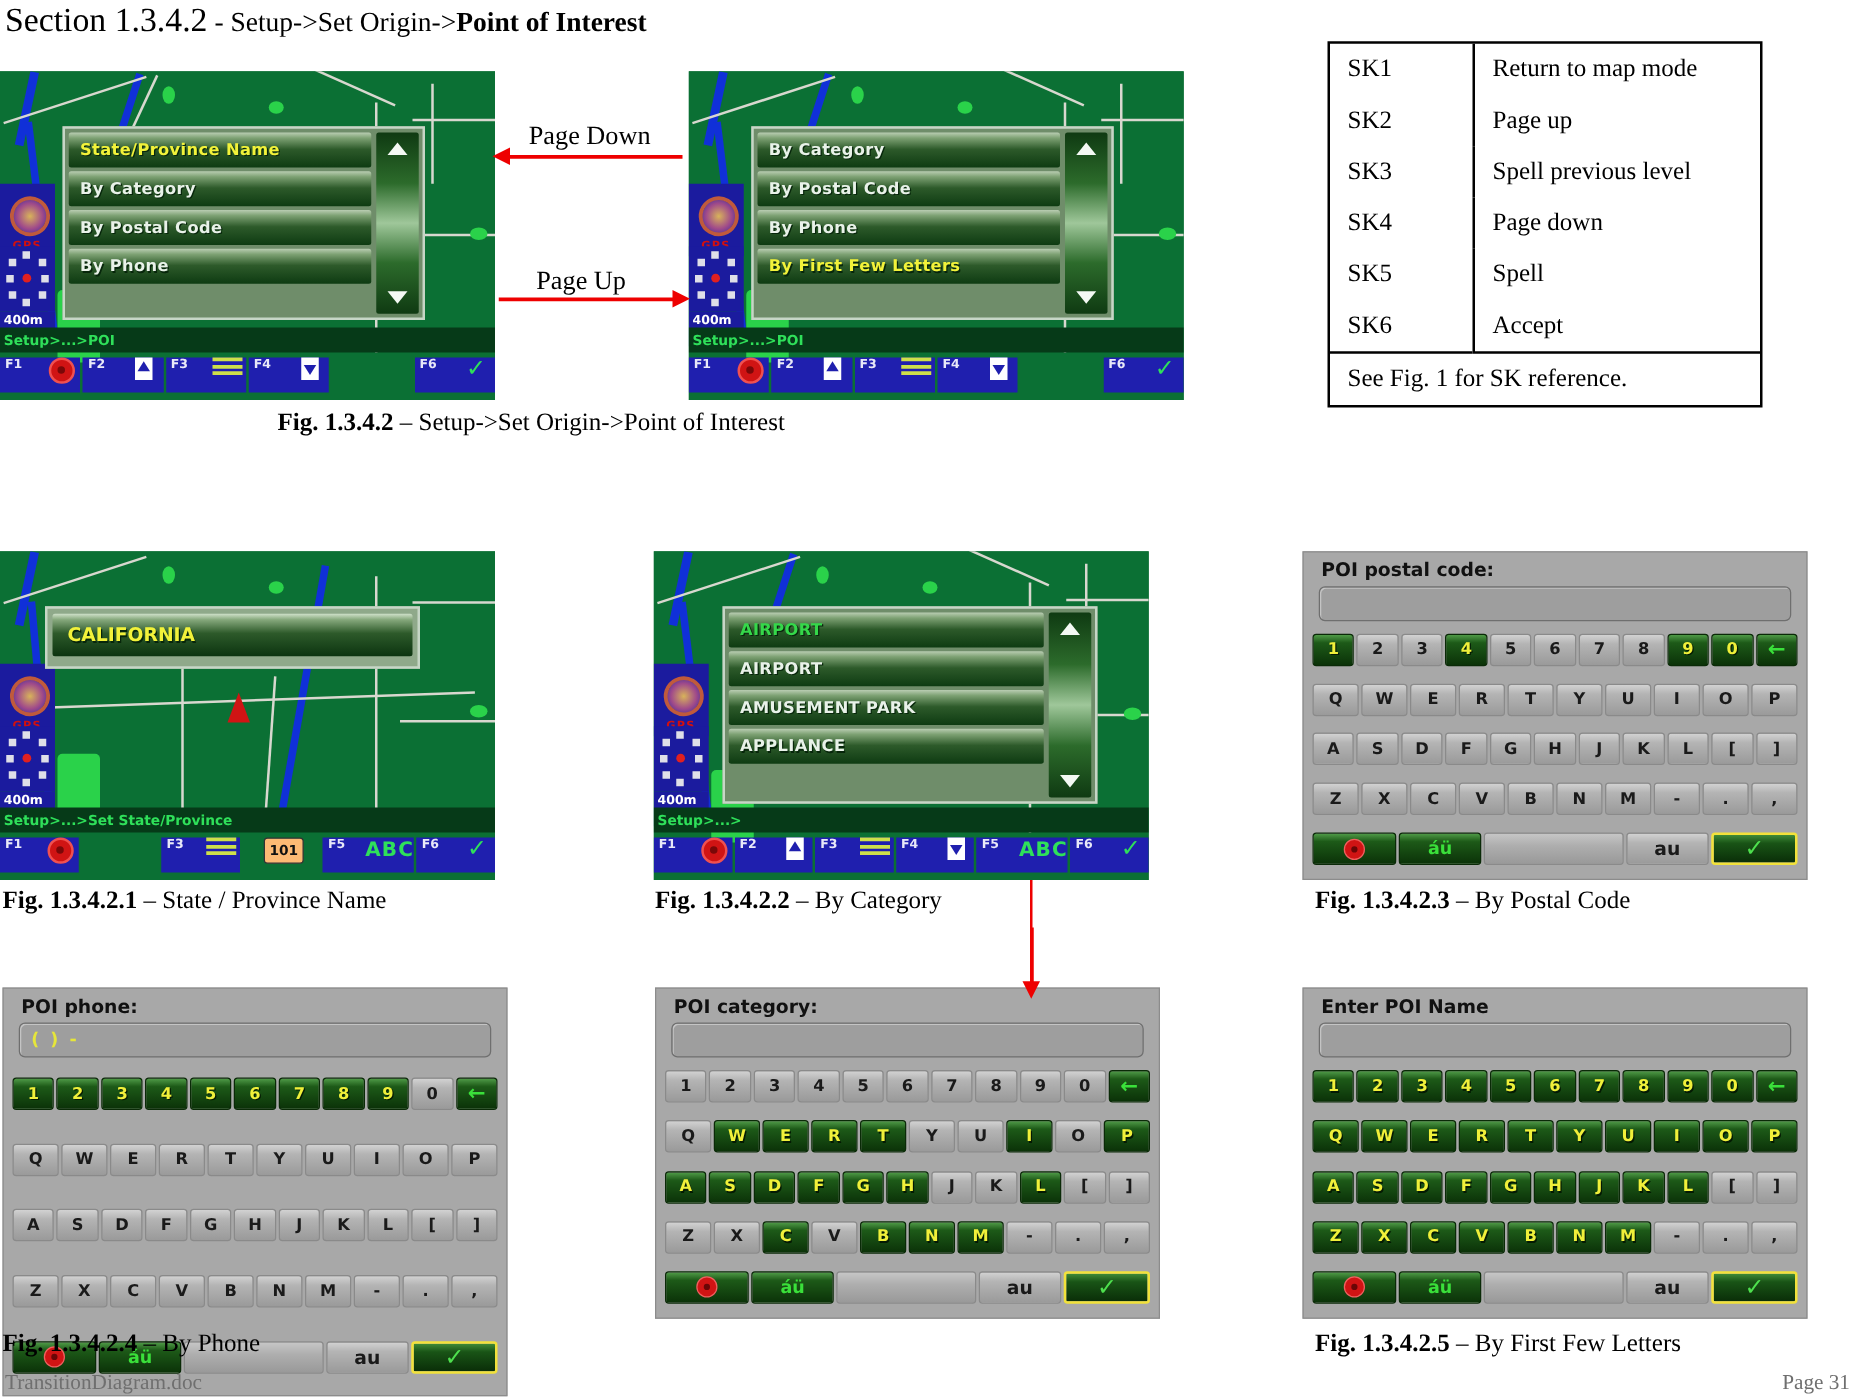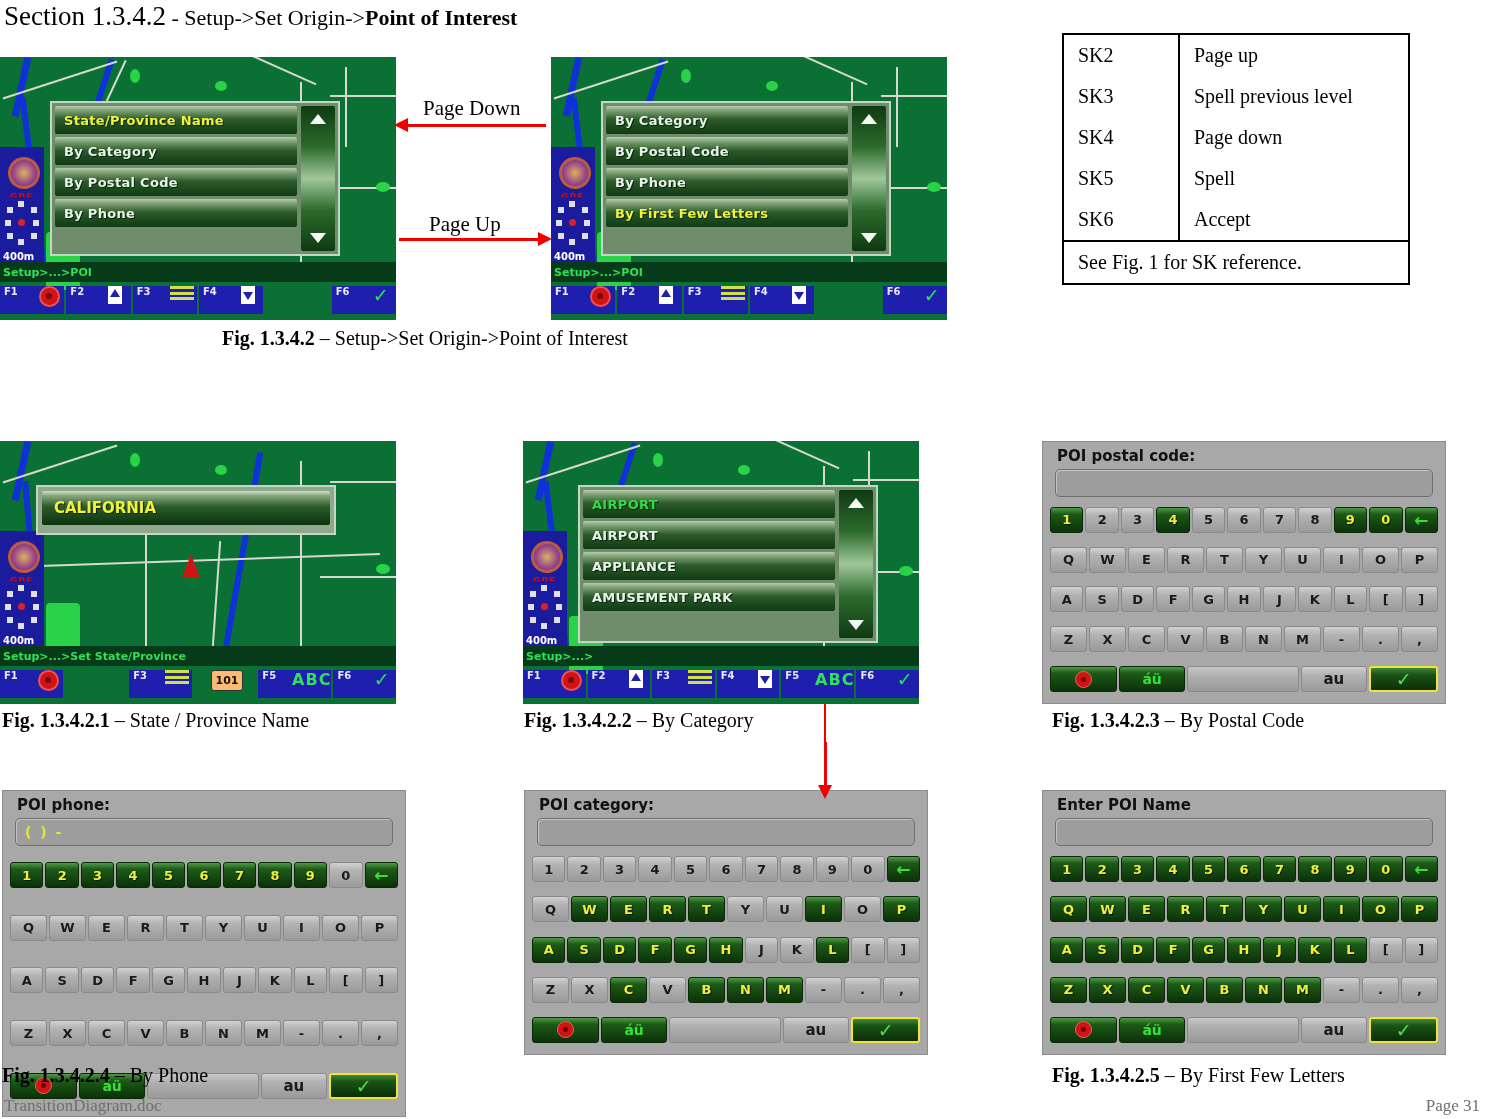--- a/index.html
+++ b/index.html
@@ -163,20 +163,24 @@
 <body>
 
 <div id="doc-title">
   <span class="sec">Section 1.3.4.2</span><span class="path"> - </span><span class="path">Setup-&gt;Set Origin-&gt;</span><span class="path bold">Point of Interest</span>
 </div>
 
 <div id="sk-table">
   <table>
     <tbody>
       <tr>
+        <td class="k">SK1</td>
+        <td>Return to map mode</td>
+      </tr>
+      <tr>
         <td class="k">SK2</td>
         <td>Page up</td>
       </tr>
       <tr>
         <td class="k">SK3</td>
         <td>Spell previous level</td>
       </tr>
       <tr>
         <td class="k">SK4</td>
         <td>Page down</td>
@@ -531,24 +535,24 @@
 
   <div class="listbox" style="left:55px;top:44px;width:290px;height:148px;justify-content:space-between;">
     <div class="listrows">
       <div class="lrow green">
           <span class="t">AIRPORT</span>
         </div>
       <div class="lrow">
           <span class="t">AIRPORT</span>
         </div>
       <div class="lrow">
+          <span class="t">AMUSEMENT PARK</span>
+        </div>
+      <div class="lrow">
           <span class="t">APPLIANCE</span>
-        </div>
-      <div class="lrow">
-          <span class="t">AMUSEMENT PARK</span>
         </div>
     </div>
     <div class="scroll">
       <div class="arw up"></div>
       <div class="arw dn"></div>
     </div>
   </div>
 
   <div class="statusbar" style="top:205px;">
     <span>Setup&gt;...&gt;</span>

